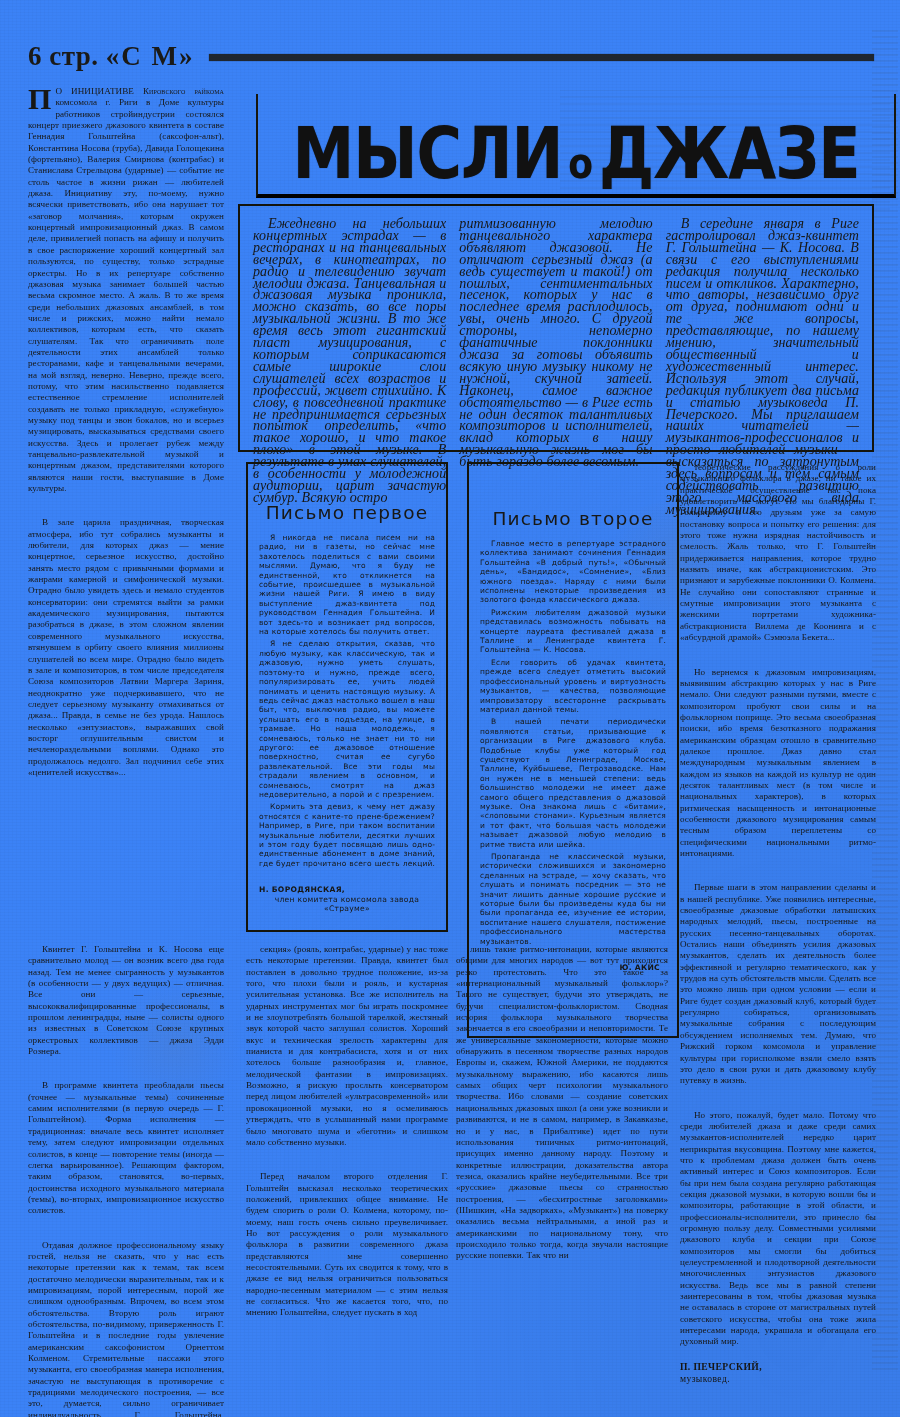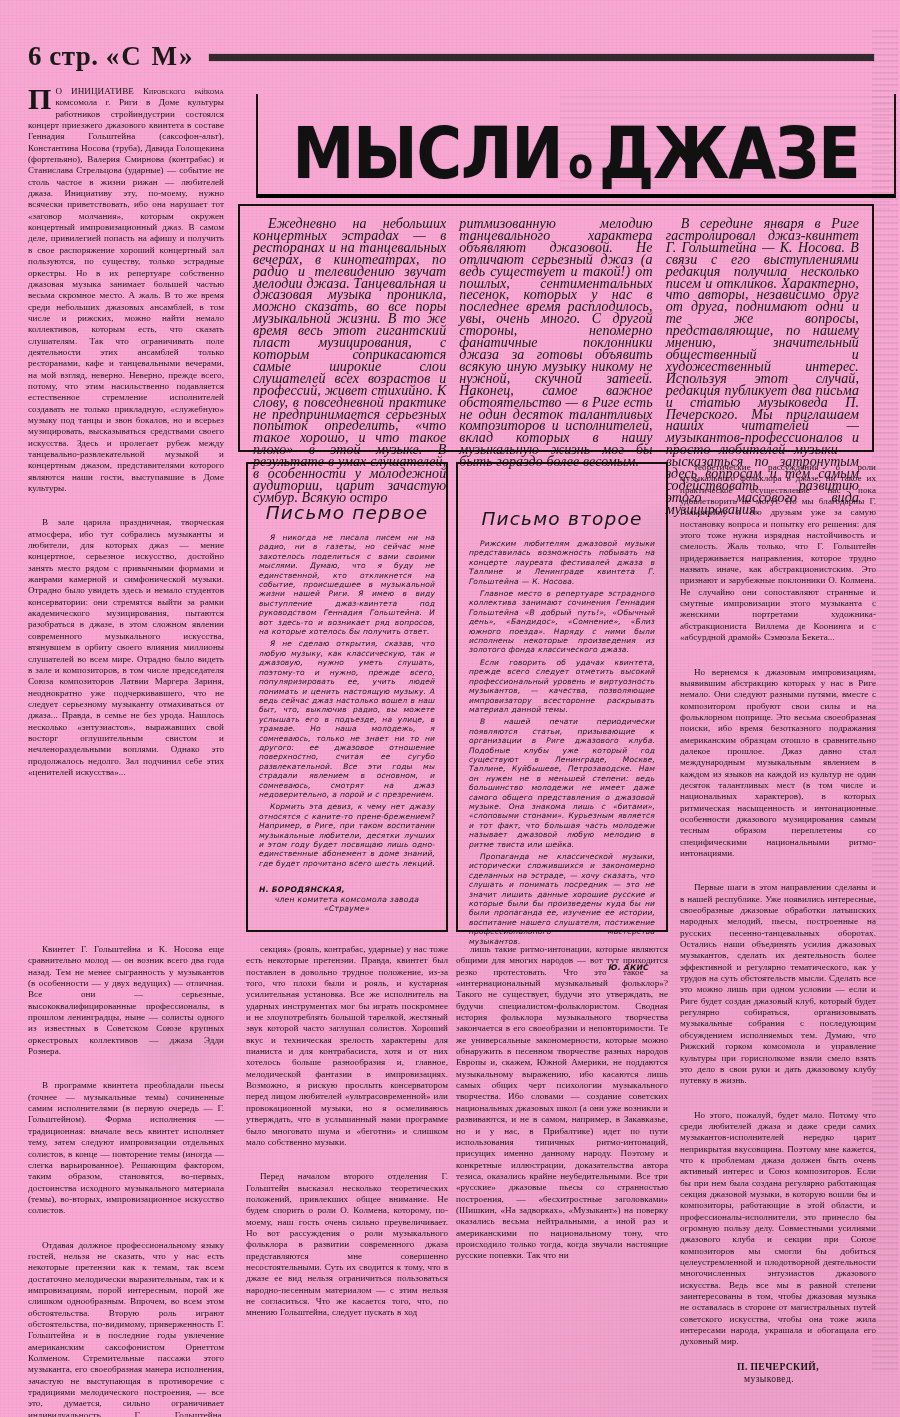--- a/index.html
+++ b/index.html
@@ -5,21 +5,21 @@
   html, body {
     margin: 0;
     padding: 0;
     background: #b9b9b9;
   }
   #page {
     position: relative;
     width: 900px;
     height: 1417px;
     margin: 0 auto;
-    background: #f9a8d4;
+    background: #3b82f6;
     overflow: hidden;
     font-family: "Liberation Serif", "DejaVu Serif", serif;
     color: #1a1a18;
   }
   
   #page::before {
     content: "";
     position: absolute;
     inset: 0;
     pointer-events: none;
@@ -174,24 +174,23 @@
   }
 
   
   .letter-box {
     position: absolute;
     top: 462px;
     border: 2px solid #17170f;
     box-sizing: border-box;
     padding: 10px 11px 9px 11px;
     z-index: 6;
-    font-style: italic;
   }
   #letter-one { left: 246px; width: 202px; height: 470px; }
-  #letter-two { left: 456px; width: 212px; height: 470px; }
+  #letter-two { left: 467px; width: 212px; height: 576px; }
   .letter-head {
     font-family: "DejaVu Sans", "Liberation Sans", sans-serif;
     font-size: 18.5px;
     font-weight: 400;
     text-align: center;
     letter-spacing: 1.2px;
     margin: 28px 0 10px 0;
     color: #1b1b19;
   }
   #letter-two .letter-head { margin-top: 34px; }
@@ -222,21 +221,21 @@
   
   #col-left-top  { left: 28px;  top: 86px;  width: 196px; }
   #col-bottom-a  { left: 28px;  top: 944px; width: 196px; }
   #col-bottom-b  { left: 246px; top: 944px; width: 202px; }
   #col-bottom-c  { left: 456px; top: 944px; width: 212px; }
   #col-right     { left: 680px; top: 462px; width: 196px; }
 
   .sig-block {
     font-family: "Liberation Serif", "DejaVu Serif", serif;
     margin-top: 13px;
-    text-align: center;
+    text-align: left;
     font-size: 9.6px;
     line-height: 12px;
     letter-spacing: .4px;
   }
   .sig-block .name { font-weight: 700; display: block; }
   .sig-block .role { display: block; padding-right: 18px; }
 
   
   .ink-soft { filter: contrast(1.03) blur(0.12px); }
   .smudge {
@@ -301,22 +300,22 @@
     <p>Я не сделаю открытия, сказав, что любую музыку, как классическую, так и джазовую, нужно уметь слушать, поэтому-то и нужно, прежде всего, популяризировать ее, учить людей понимать и ценить настоящую музыку. А ведь сейчас джаз настолько вошел в наш быт, что, выключив радио, вы можете услышать его в подъезде, на улице, в трамвае. Но наша молодежь, я сомневаюсь, только не знает ни то ни другого: ее джазовое отношение поверхностно, считая ее сугубо развлекательной. Все эти годы мы страдали явлением в основном, и сомневаюсь, смотрят на джаз недоверительно, а порой и с презрением.</p>
     <p>Кормить эта девиз, к чему нет джазу относятся с каните-то прене-брежением? Например, в Риге, при таком воспитании музыкальные любители, десятки лучших и этом году будет посвящаю лишь одно-единственные абонемент в доме знаний, где будет прочитано всего шесть лекций.</p>
     <div class="sig">
       <span class="name">Н. БОРОДЯНСКАЯ,</span>
       <span class="role">член комитета комсомола завода «Страуме»</span>
     </div>
   </div>
 
   <div class="letter-box ink-soft" id="letter-two">
     <div class="letter-head">Письмо второе</div>
+    <p>Главное место в репертуаре эстрадного коллектива занимают сочинения Геннадия Гольштейна «В добрый путь!», «Обычный день», «Бандидос», «Сомнение», «Близ южного поезда». Наряду с ними были исполнены некоторые произведения из золотого фонда классического джаза.</p>
     <p>Рижским любителям джазовой музыки представилась возможность побывать на концерте лауреата фестивалей джаза в Таллине и Ленинграде квинтета Г. Гольштейна — К. Носова.</p>
-    <p>Главное место в репертуаре эстрадного коллектива занимают сочинения Геннадия Гольштейна «В добрый путь!», «Обычный день», «Бандидос», «Сомнение», «Близ южного поезда». Наряду с ними были исполнены некоторые произведения из золотого фонда классического джаза.</p>
     <p>Если говорить об удачах квинтета, прежде всего следует отметить высокий профессиональный уровень и виртуозность музыкантов, — качества, позволяющие импровизатору всесторонне раскрывать материал данной темы.</p>
     <p>В нашей печати периодически появляются статьи, призывающие к организации в Риге джазового клуба. Подобные клубы уже который год существуют в Ленинграде, Москве, Таллине, Куйбышеве, Петрозаводске. Нам он нужен не в меньшей степени: ведь большинство молодежи не имеет даже самого общего представления о джазовой музыке. Она знакома лишь с «битами», «слоповыми стонами». Курьезным является и тот факт, что большая часть молодежи называет джазовой любую мелодию в ритме твиста или шейка.</p>
     <p>Пропаганда не классической музыки, исторически сложившихся и закономерно сделанных на эстраде, — хочу сказать, что слушать и понимать посредник — это не значит лишить данные хорошие русские и которые были бы произведены куда бы ни были пропаганда ее, изучение ее истории, воспитание нашего слушателя, постижение профессионального мастерства музыкантов.</p>
     <div class="sig right">
       <span class="name">Ю. АКИС</span>
     </div>
   </div>
 
   <div class="col ink-soft" id="col-bottom-b">
     <p>секция» (рояль, контрабас, ударные) у нас тоже есть некоторые претензии. Правда, квинтет был поставлен в довольно трудное положение, из-за того, что плохи были и рояль, и кустарная усилительная установка. Все же исполнитель на ударных инструментах мог бы играть поскромнее и не злоупотреблять большой тарелкой, жестяный звук которой часто заглушал солистов. Хороший вкус и техническая зрелость характерны для пианиста и для контрабасиста, хотя и от них хотелось больше разнообразия и, главное, мелодической фантазии в импровизациях. Возможно, я рискую прослыть консерватором перед лицом любителей «ультрасовременной» или провокационной музыки, но я осмеливаюсь утверждать, что в услышанный нами программе было многовато шума и «беготни» и слишком мало собственно музыки.</p>

